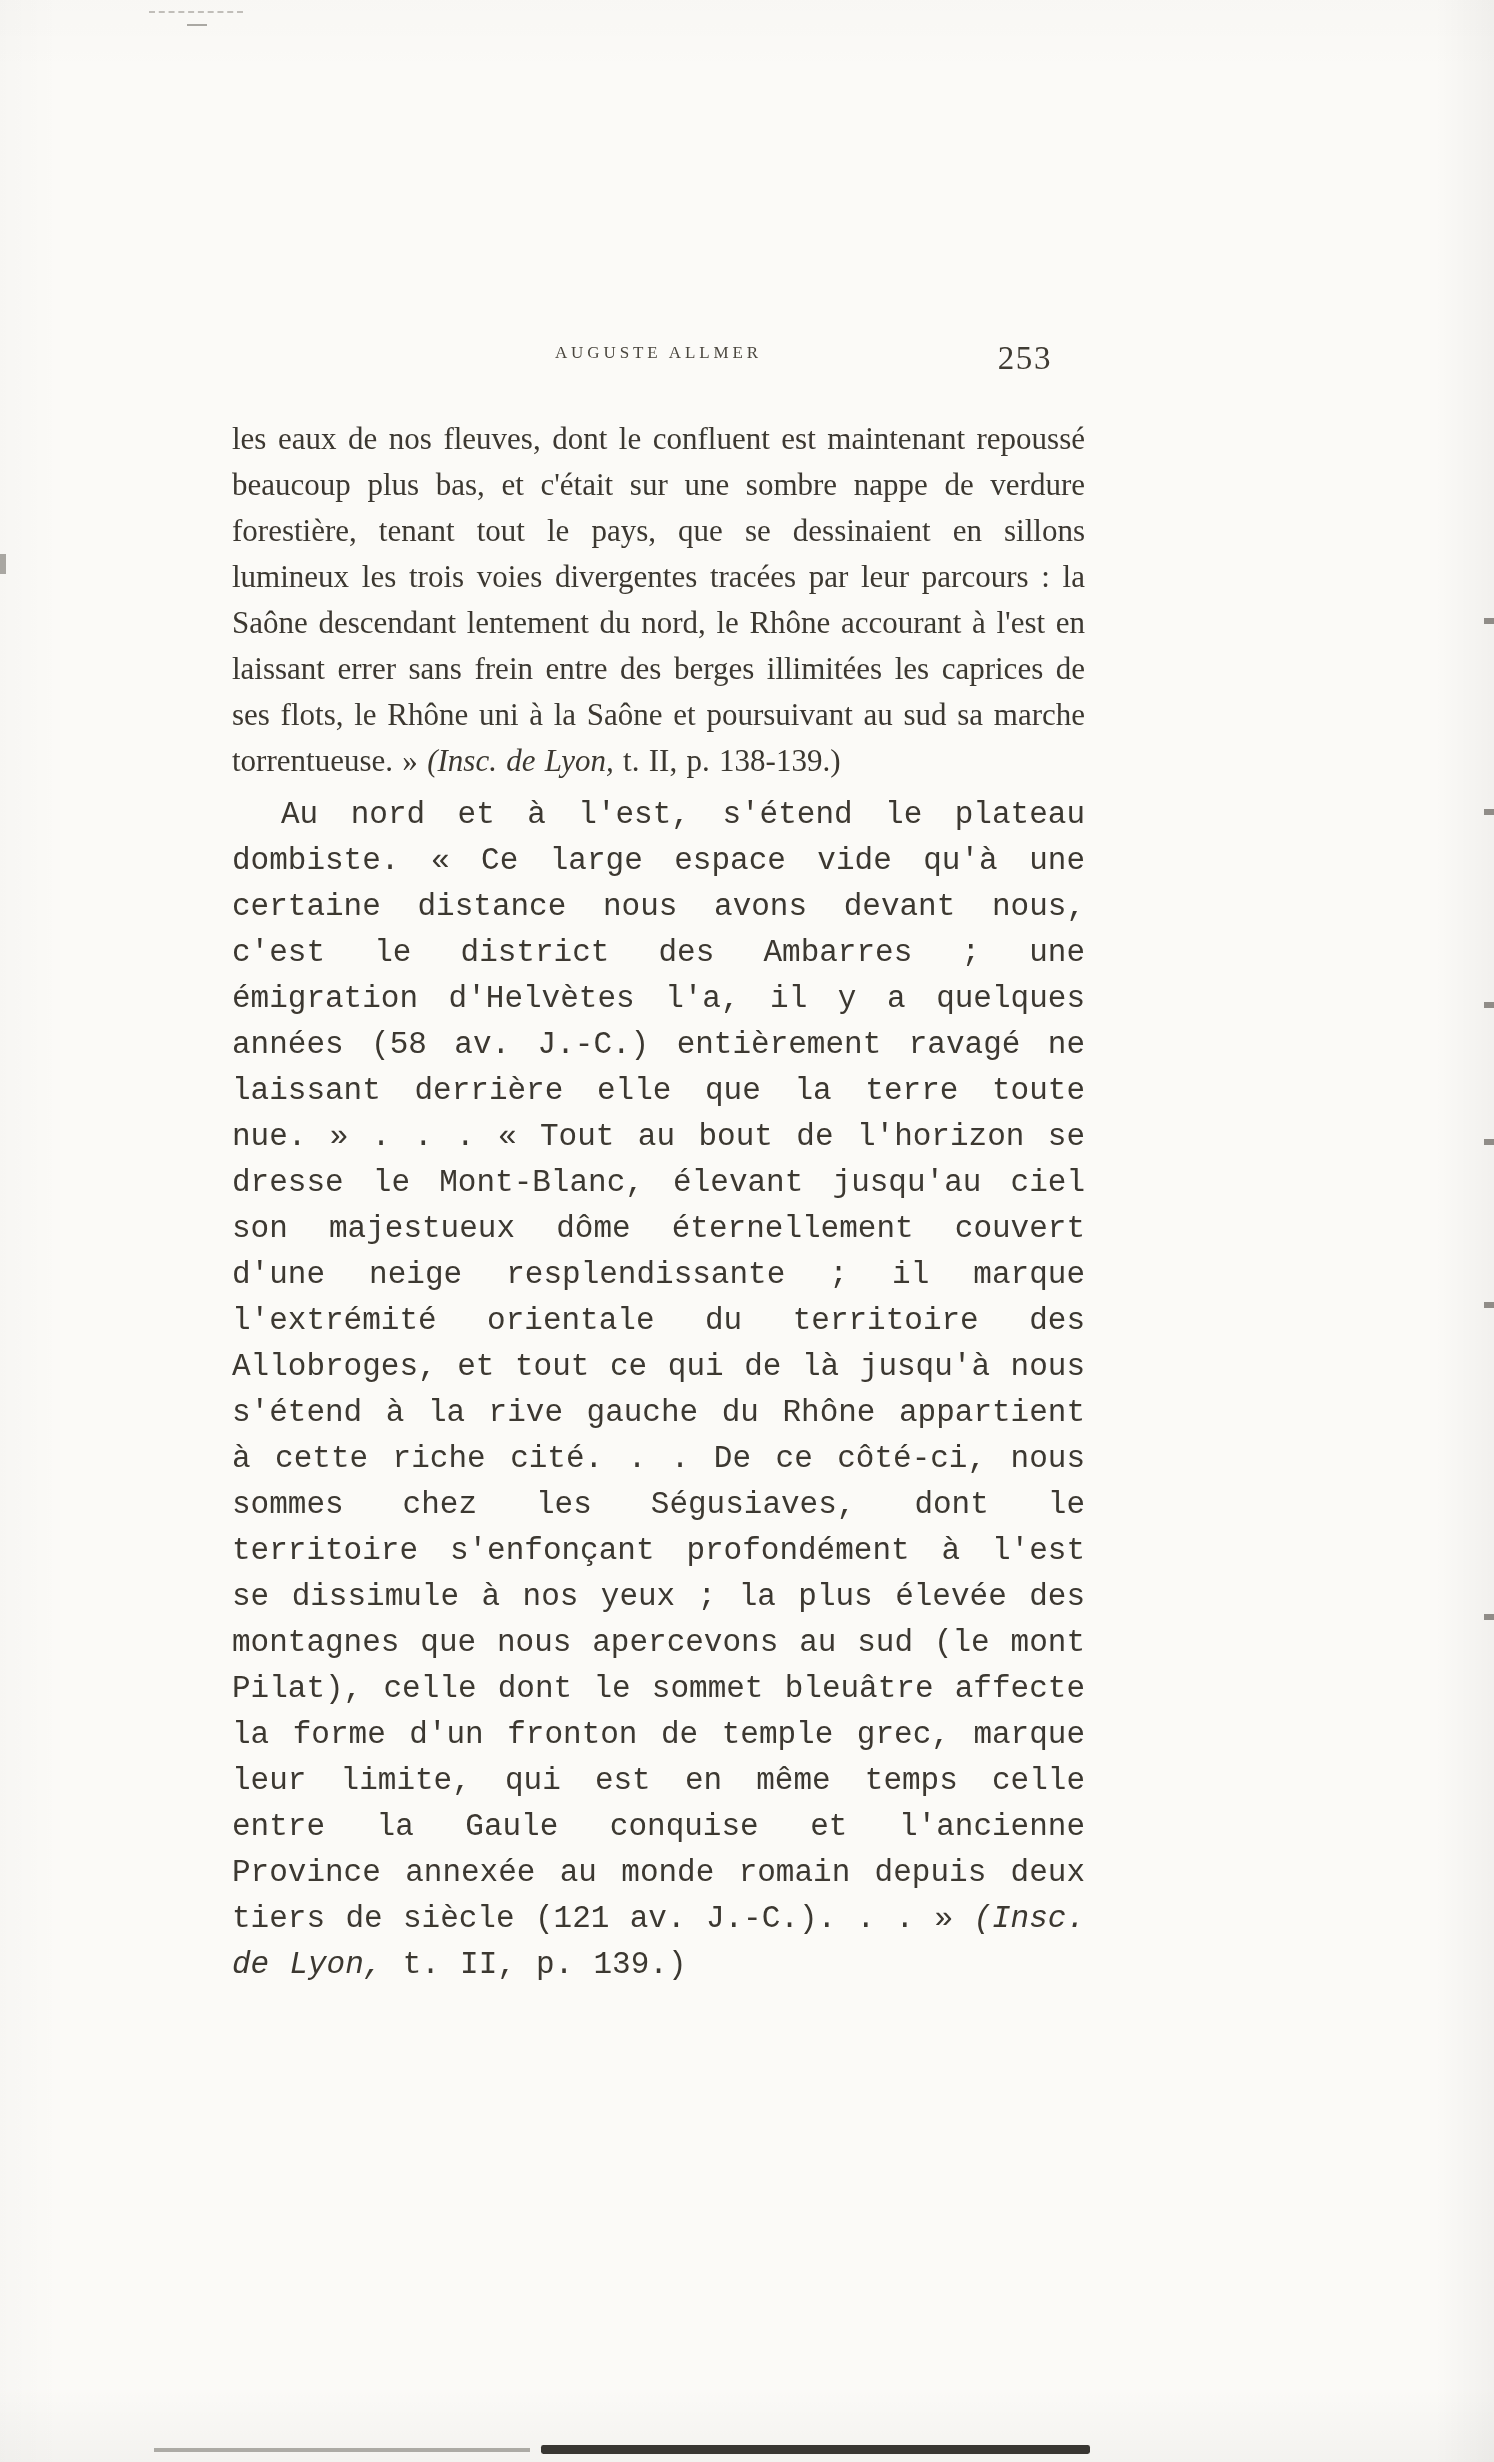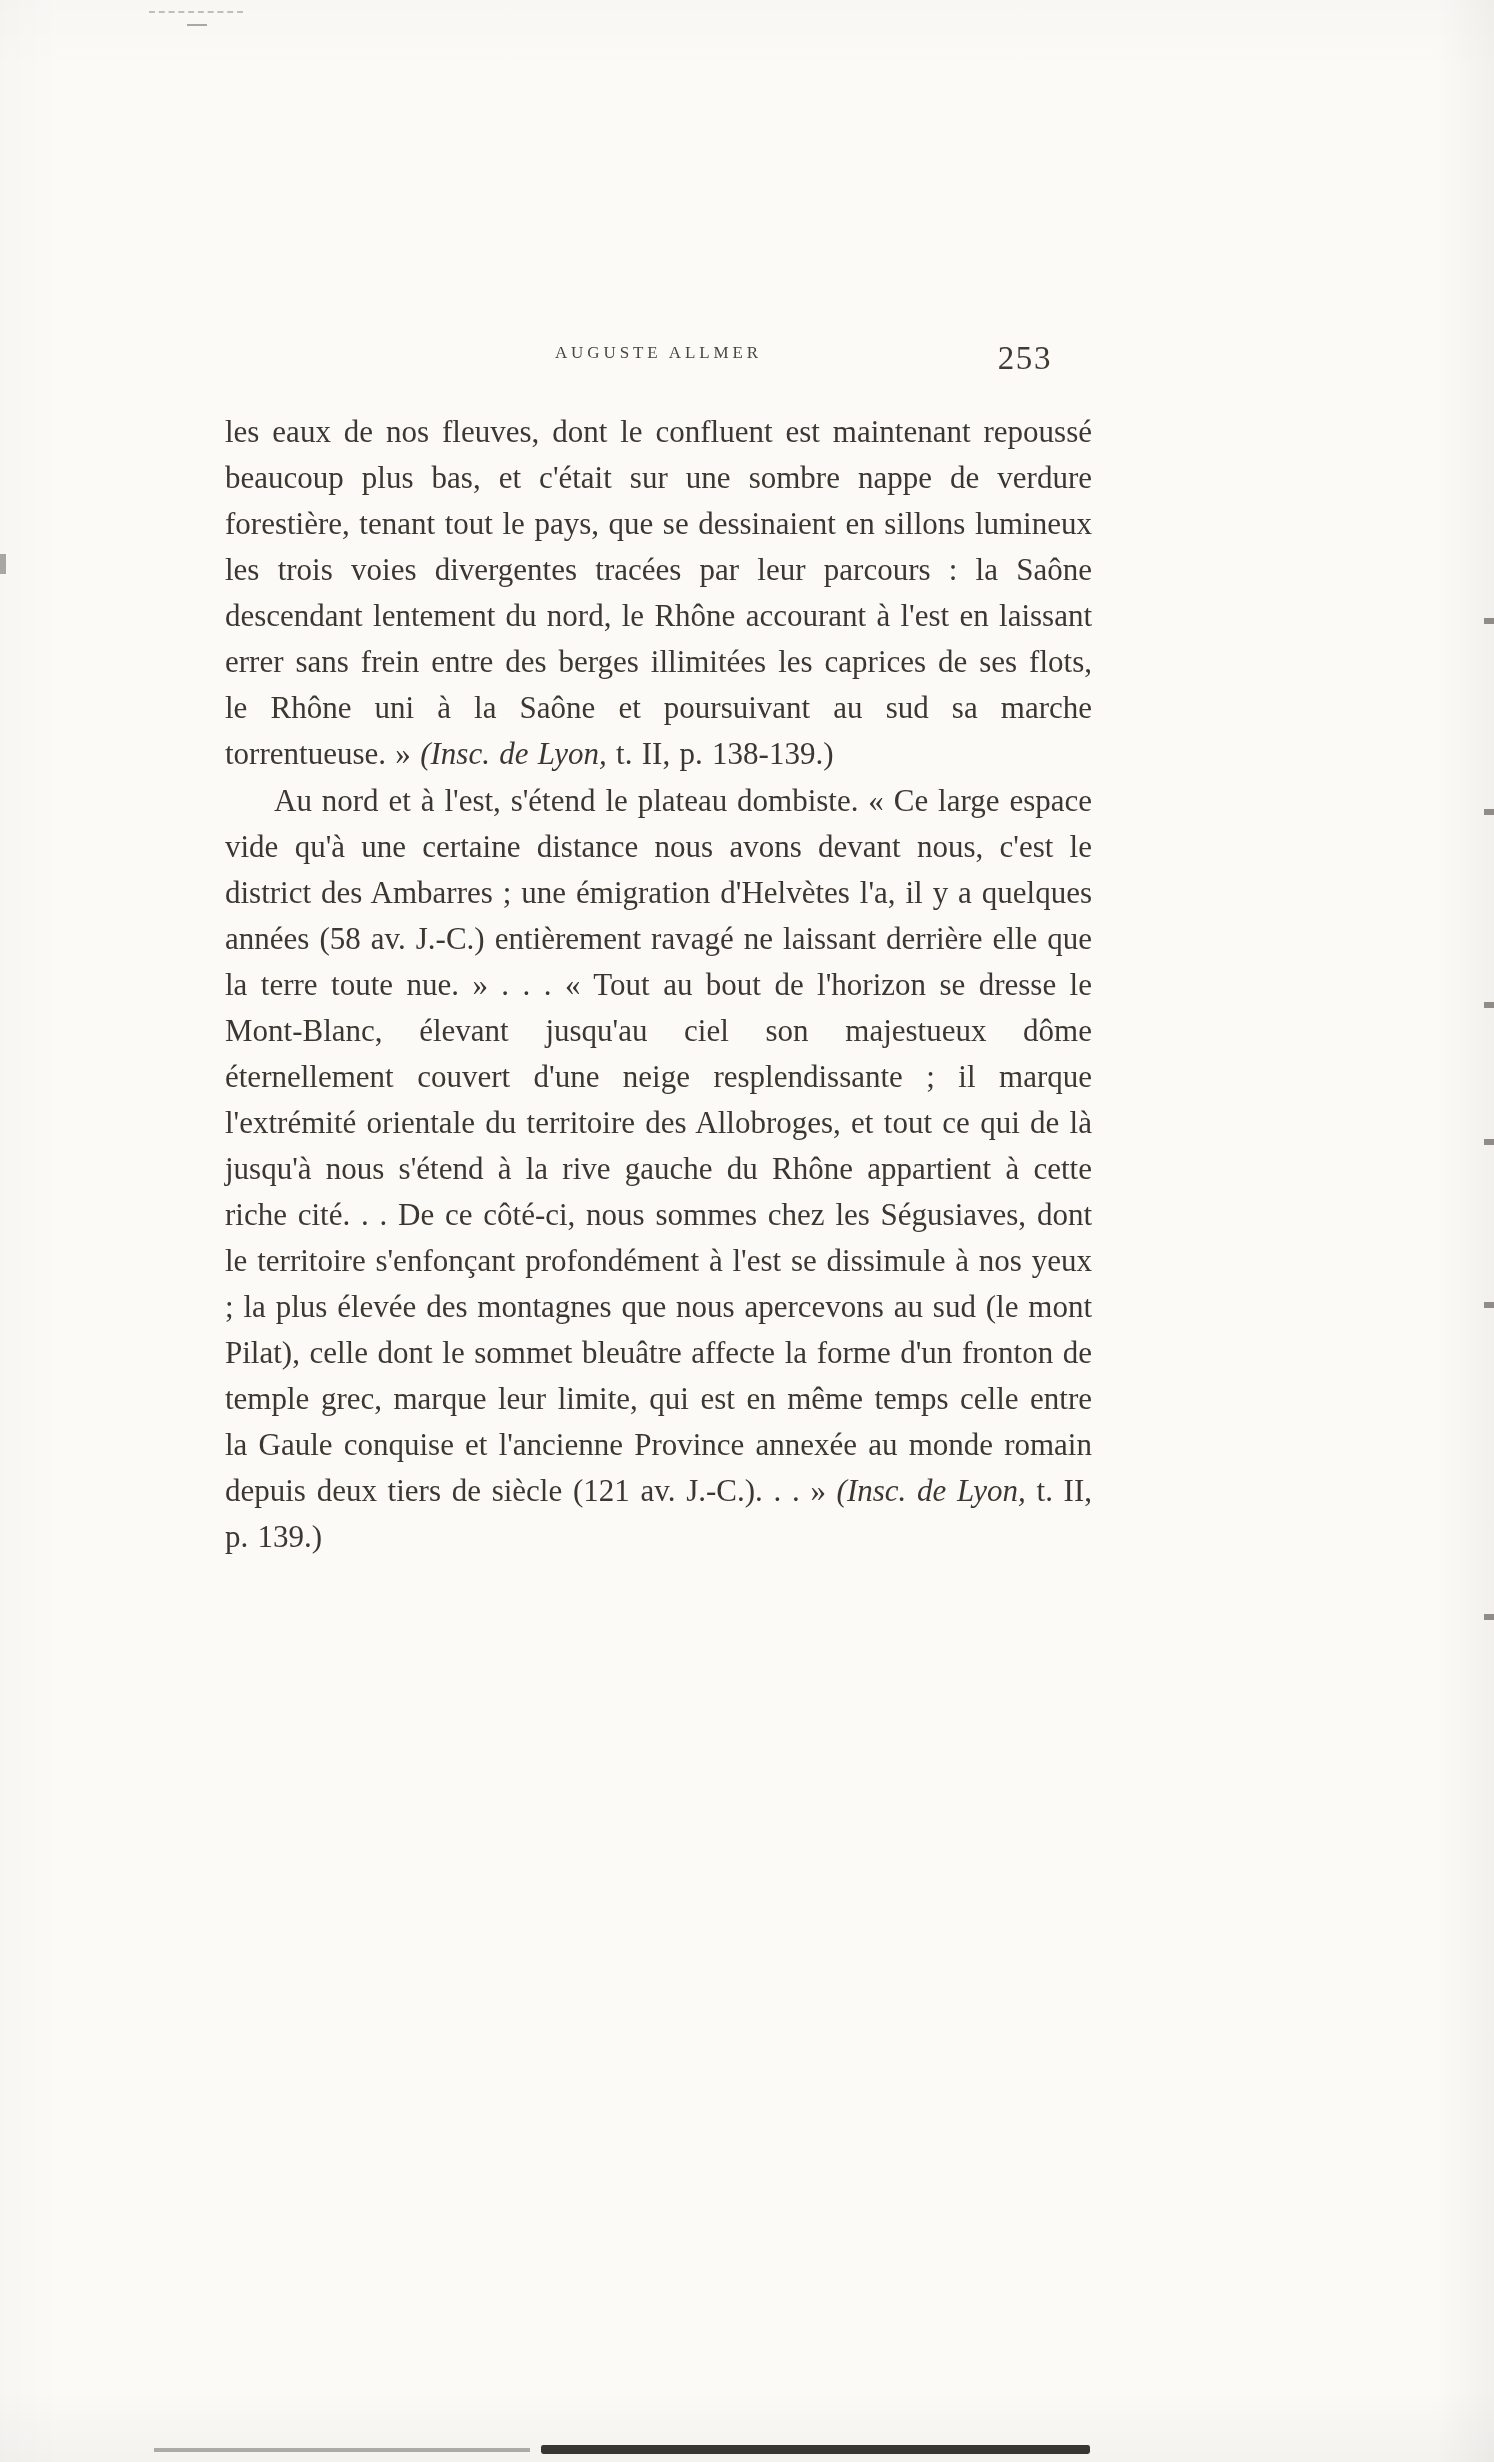--- a/index.html
+++ b/index.html
@@ -53,25 +53,26 @@
     left: 224px;
     top: 408px;
     width: 869px;
     color: #3c3831;
     font-size: 31px;
     line-height: 46px;
     text-align: justify;
     word-spacing: 1.6px;
   }
   .para {
-    margin: 1px;
+    margin: 8px;
     padding: 0;
   }
   .para.indent {
     text-indent: 49px;
+    font-family: Liberation Mono, monospace;
   }
   .italic {
     font-style: italic;
   }
   
   .scan-mark {
     position: absolute;
     background: #6a665e;
     opacity: 0.55;
   }

